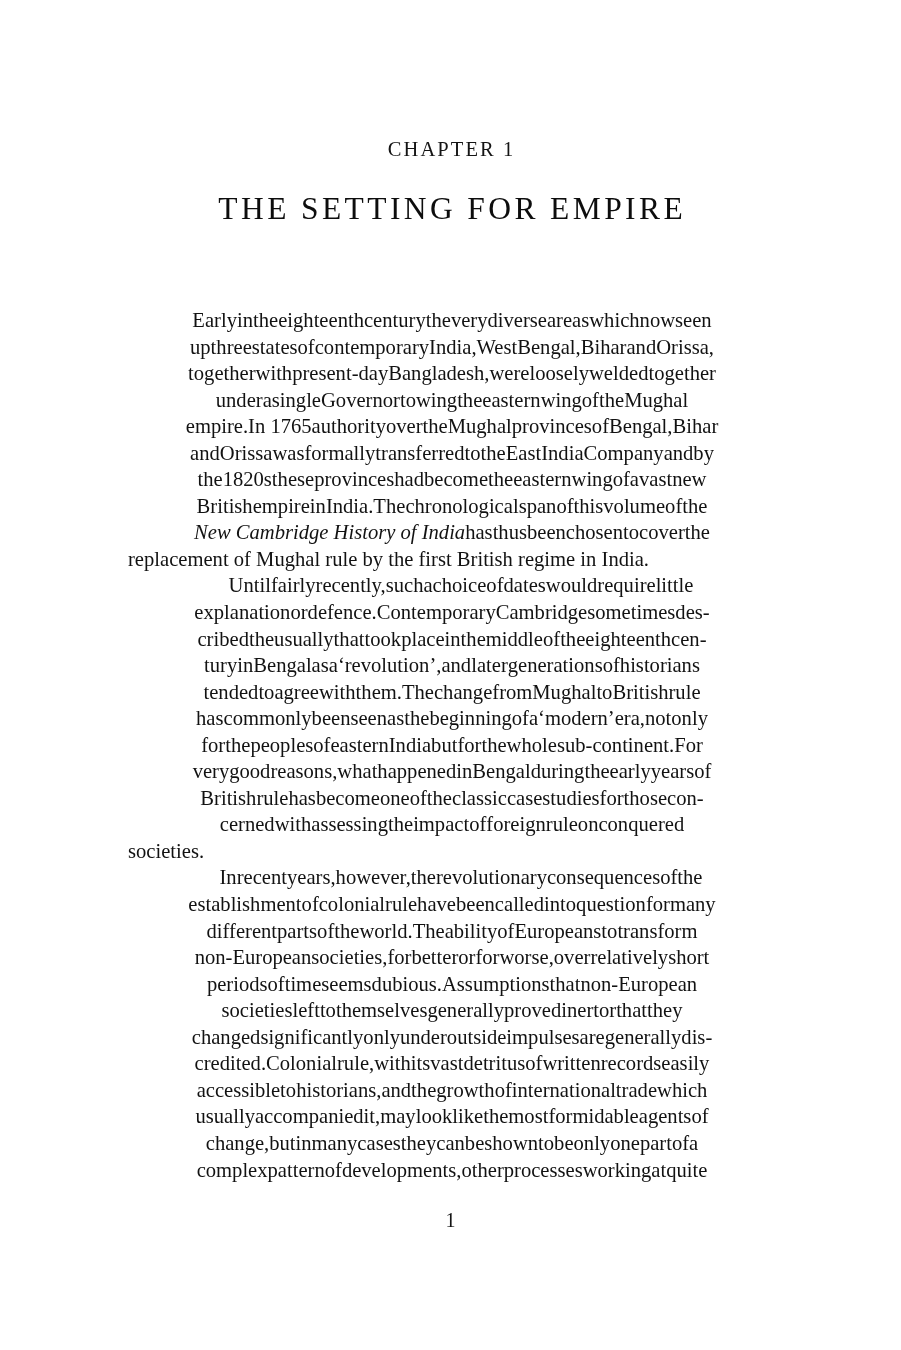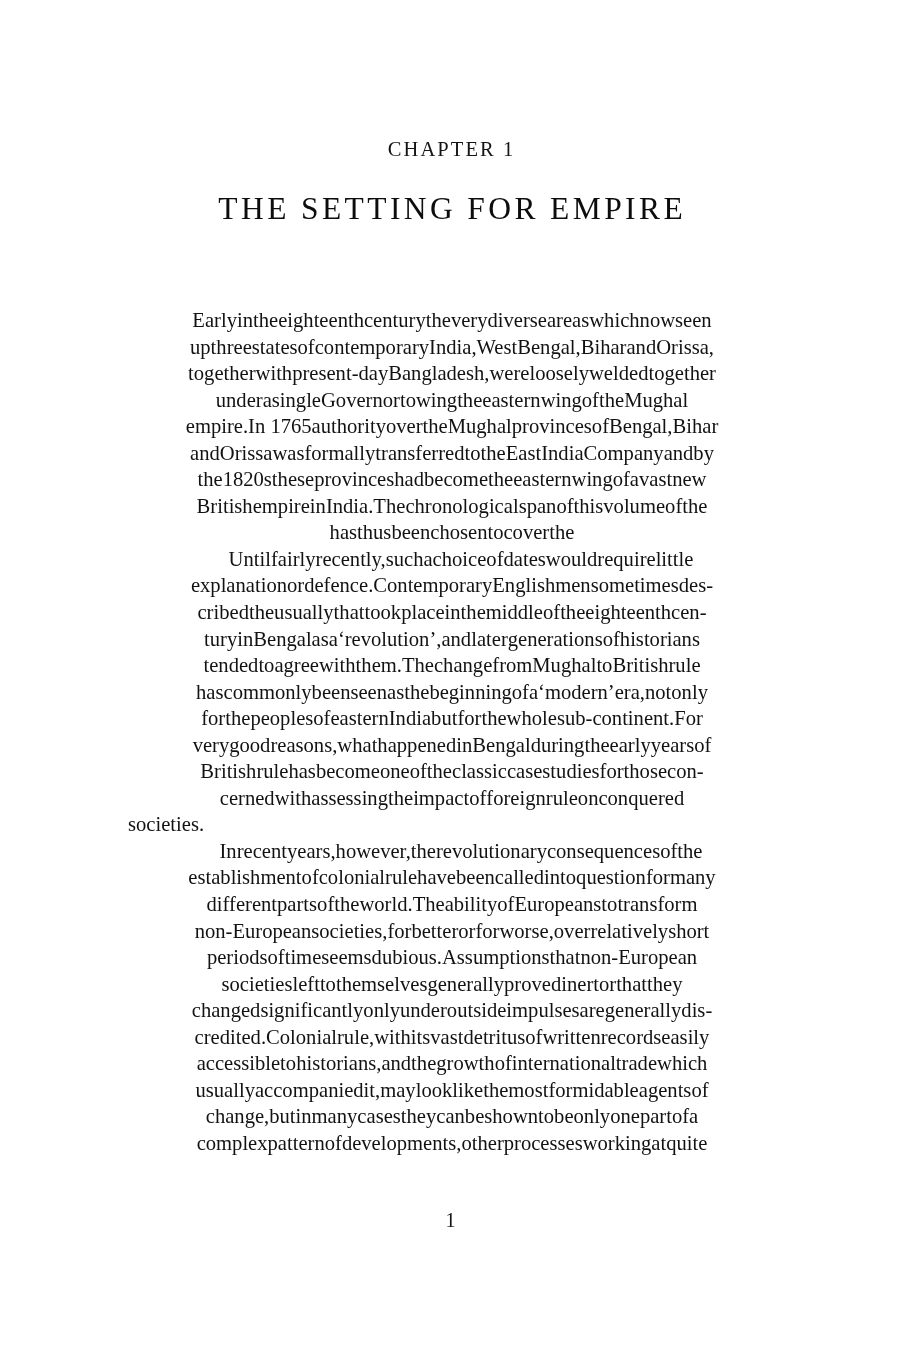--- a/index.html
+++ b/index.html
@@ -205,49 +205,51 @@
           <span class="w">The</span>
           <span class="w">chronological</span>
           <span class="w">span</span>
           <span class="w">of</span>
           <span class="w">this</span>
           <span class="w">volume</span>
           <span class="w">of</span>
           <span class="w">the</span>
         </div>
         <div class="line just">
+          <span class="w ital">New Cambridge History of India</span>
           <span class="w">has</span>
           <span class="w">thus</span>
           <span class="w">been</span>
           <span class="w">chosen</span>
           <span class="w">to</span>
           <span class="w">cover</span>
           <span class="w">the</span>
         </div>
+        <div class="line">replacement of Mughal rule by the first British regime in India.</div>
       </div>
       <div class="para">
         <div class="line just indent" style="width: 630px;">
           <span class="w">Until</span>
           <span class="w">fairly</span>
           <span class="w">recently,</span>
           <span class="w">such</span>
           <span class="w">a</span>
           <span class="w">choice</span>
           <span class="w">of</span>
           <span class="w">dates</span>
           <span class="w">would</span>
           <span class="w">require</span>
           <span class="w">little</span>
         </div>
         <div class="line just">
           <span class="w">explanation</span>
           <span class="w">or</span>
           <span class="w">defence.</span>
           <span class="w">Contemporary</span>
-          <span class="w">Englishmen</span>
+          <span class="w">Cambridge</span>
           <span class="w">sometimes</span>
           <span class="w">des-</span>
         </div>
         <div class="line just">
           <span class="w">cribed</span>
           <span class="w">the</span>
           <span class="w">usually</span>
           <span class="w">that</span>
           <span class="w">took</span>
           <span class="w">place</span>

